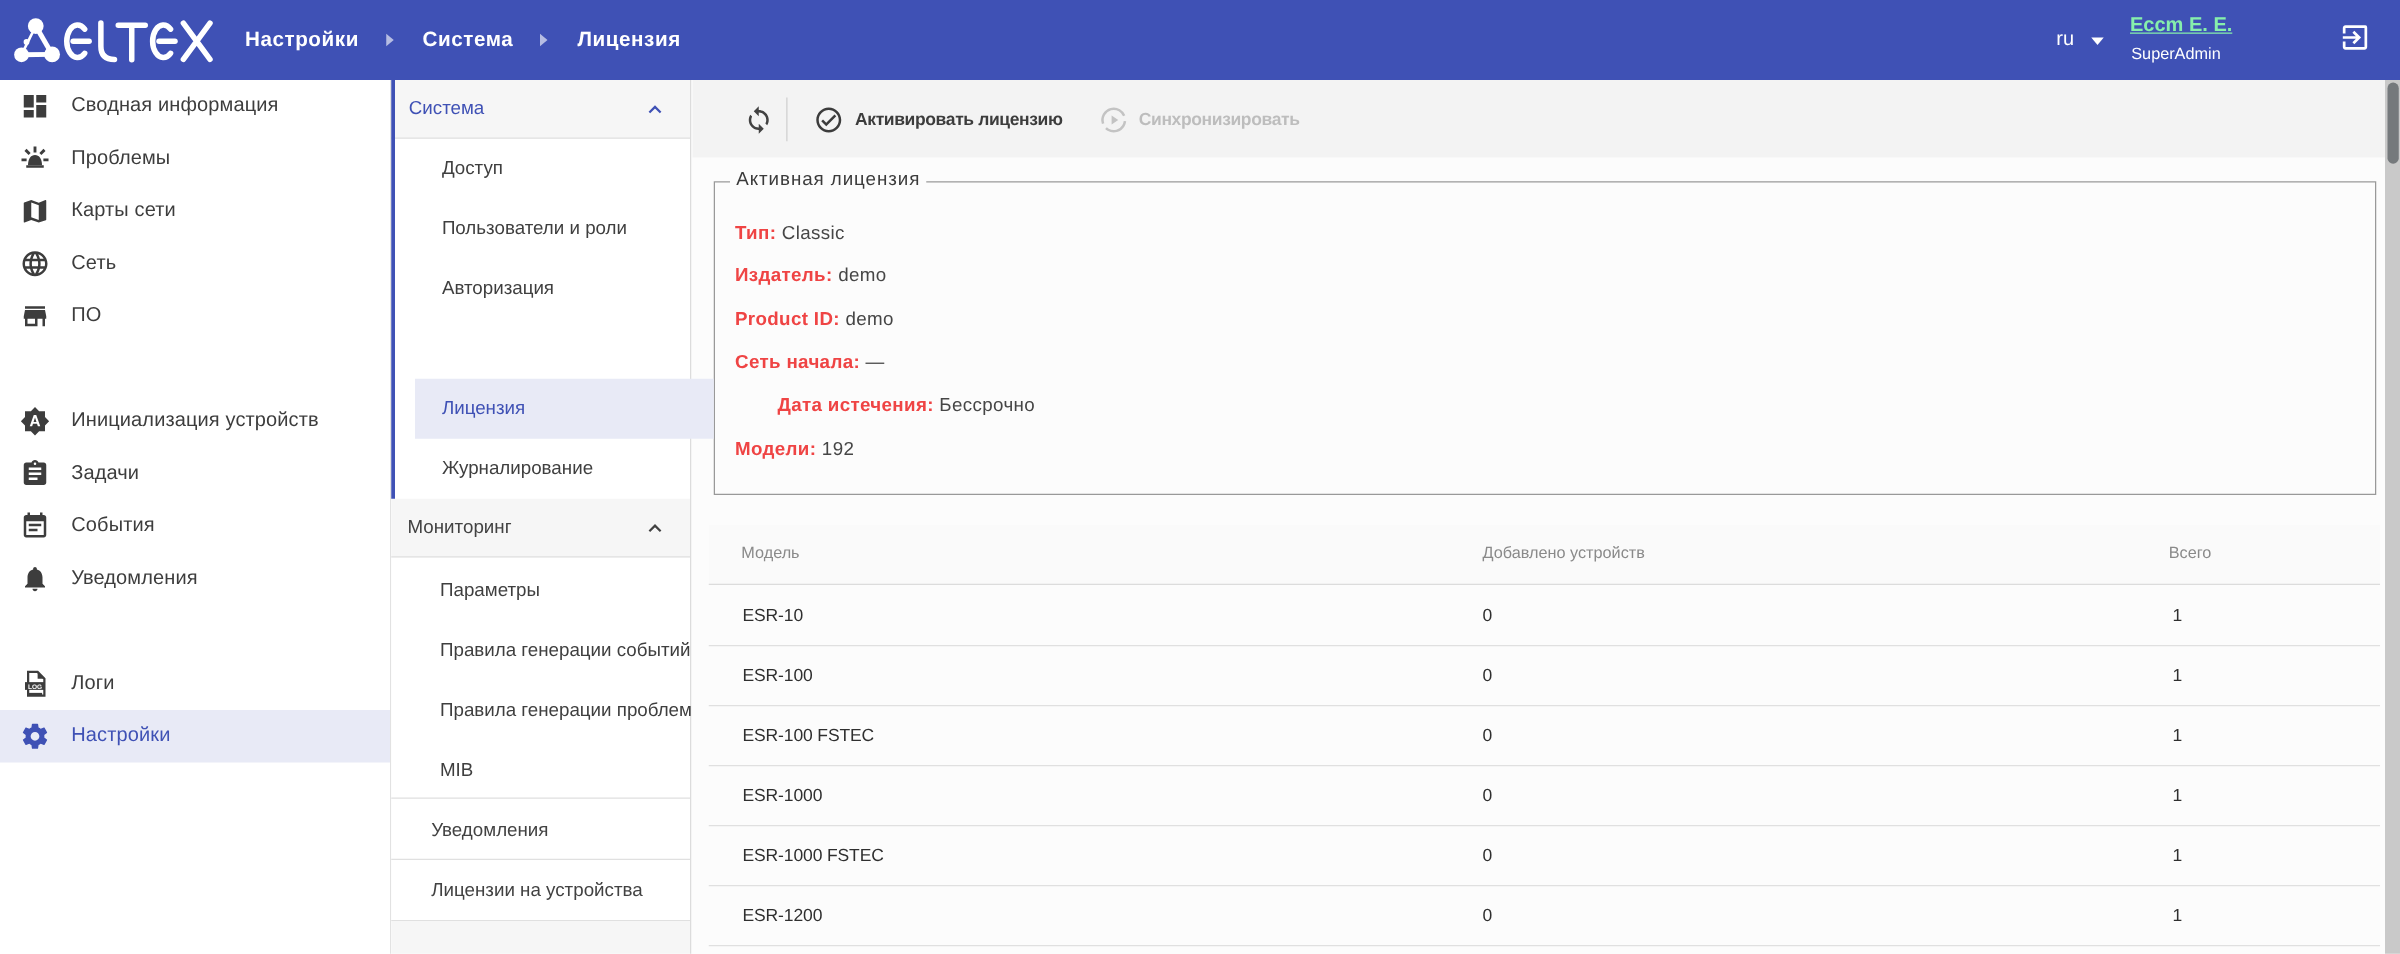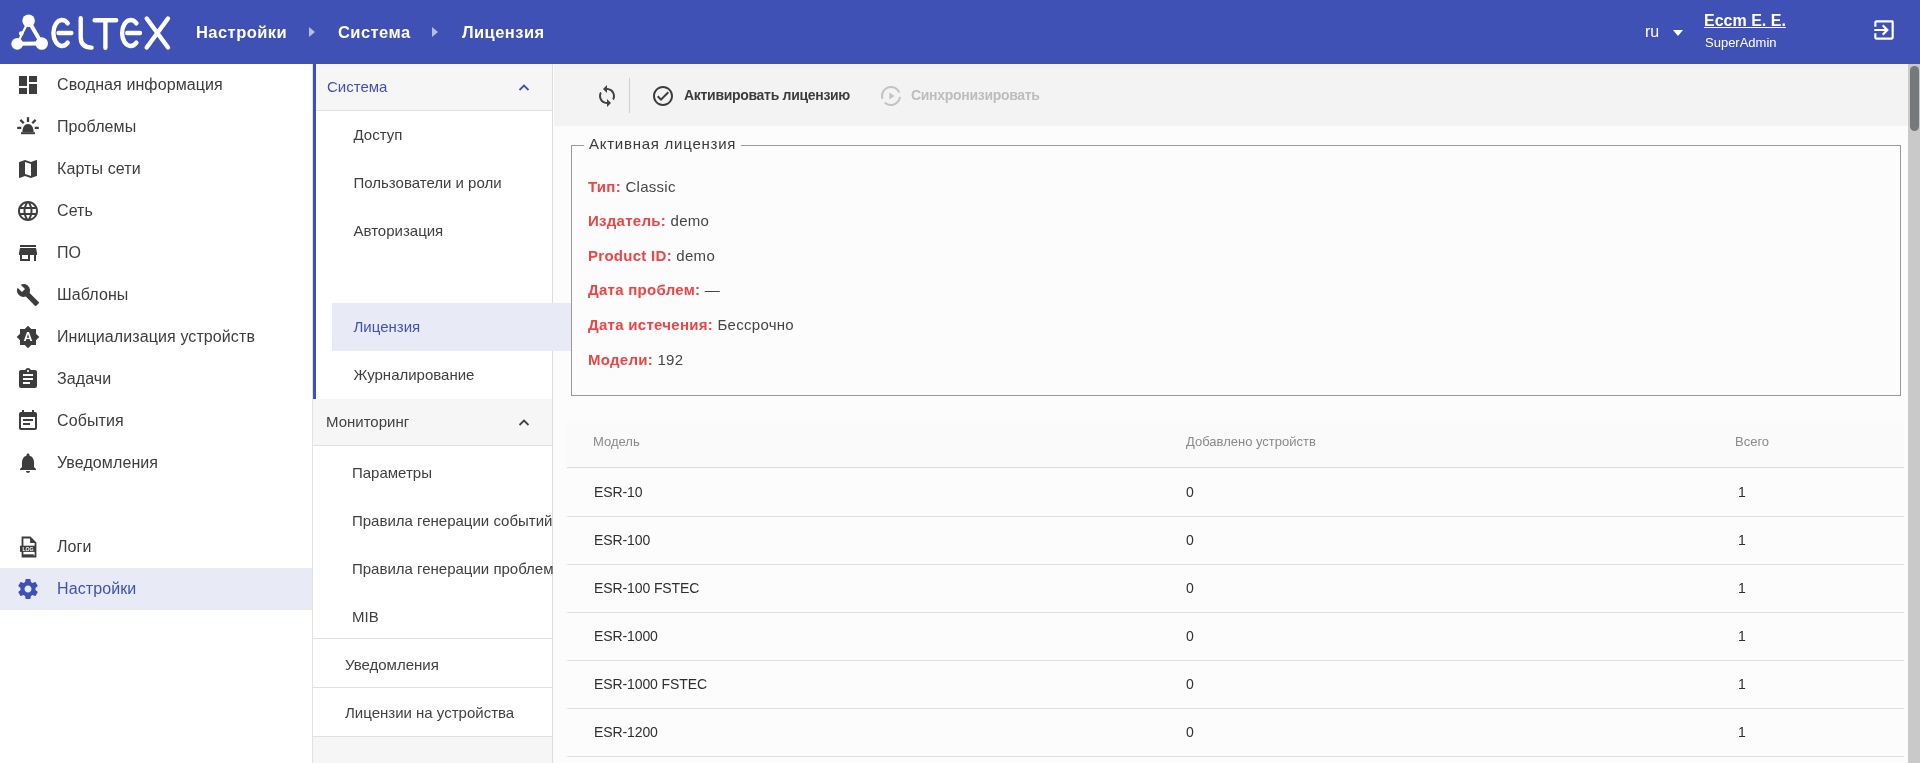--- a/index.html
+++ b/index.html
@@ -66,21 +66,21 @@
     </g>
   </svg>
   <div class="crumb" style="left:196px;">Настройки</div>
   <div class="crumbsep" style="left:309px;"></div>
   <div class="crumb" style="left:338px;">Система</div>
   <div class="crumbsep" style="left:432px;"></div>
   <div class="crumb" style="left:462px;">Лицензия</div>
 
   <div class="abs" style="left:1645px;top:0;height:64px;line-height:64px;color:#fff;font-size:16px;">ru</div>
   <div class="abs" style="left:1673px;top:30px;width:0;height:0;border-top:6px solid #fff;border-left:5.5px solid transparent;border-right:5.5px solid transparent;"></div>
-  <div class="abs" style="left:1704px;top:12px;color:#ffffff;font-size:16px;font-weight:bold;text-decoration:underline;">Eccm E. E.</div>
+  <div class="abs" style="left:1704px;top:12px;color:#86efac;font-size:16px;font-weight:bold;text-decoration:underline;">Eccm E. E.</div>
   <div class="abs" style="left:1705px;top:35px;color:#fff;font-size:13px;">SuperAdmin</div>
   <svg class="abs" style="left:1871px;top:17px;" width="26" height="26" viewBox="0 0 24 24" fill="#fff">
     <path d="M10.09 15.59L11.5 17l5-5-5-5-1.41 1.41L12.67 11H3v2h9.67l-2.58 2.59zM19 3H5c-1.11 0-2 .9-2 2v4h2V5h14v14H5v-4H3v4c0 1.1.89 2 2 2h14c1.1 0 2-.9 2-2V5c0-2-.9-2-2-2z"></path>
   </svg>
 </div>
 
 <div id="sidebar">
   <div class="navrow" style="top:0px;">
     <svg class="mi ic" viewBox="0 0 24 24" fill="#3d3d3d">
         <path d="M3 13h8V3H3v10zm0 8h8v-6H3v6zm10 0h8V11h-8v10zm0-18v6h8V3h-8z"></path>
@@ -112,26 +112,20 @@
         <path d="M11.99 2C6.47 2 2 6.48 2 12s4.47 10 9.99 10C17.52 22 22 17.52 22 12S17.52 2 11.99 2zm6.93 6h-2.95c-.32-1.25-.78-2.45-1.38-3.56 1.84.63 3.37 1.91 4.33 3.56zM12 4.04c.83 1.2 1.48 2.53 1.91 3.96h-3.82c.43-1.43 1.08-2.76 1.91-3.96zM4.26 14C4.1 13.36 4 12.69 4 12s.1-1.36.26-2h3.38c-.08.66-.14 1.32-.14 2 0 .68.06 1.34.14 2H4.26zm.82 2h2.95c.32 1.25.78 2.45 1.38 3.56-1.84-.63-3.37-1.9-4.33-3.56zm2.95-8H5.08c.96-1.66 2.49-2.93 4.33-3.56C8.81 5.55 8.35 6.75 8.03 8zM12 19.96c-.83-1.2-1.48-2.53-1.91-3.96h3.82c-.43 1.43-1.08 2.76-1.91 3.96zM14.34 14H9.66c-.09-.66-.16-1.32-.16-2 0-.68.07-1.35.16-2h4.68c.09.65.16 1.32.16 2 0 .68-.07 1.34-.16 2zm.25 5.56c.6-1.11 1.06-2.31 1.38-3.56h2.95c-.96 1.65-2.49 2.93-4.33 3.56zM16.36 14c.08-.66.14-1.32.14-2 0-.68-.06-1.34-.14-2h3.38c.16.64.26 1.31.26 2s-.1 1.36-.26 2h-3.38z"></path>
       </svg>
     <div class="lbl">Сеть</div>
   </div>
   <div class="navrow" style="top:168px;">
     <svg class="mi ic" viewBox="0 0 24 24" fill="#3d3d3d">
         <path d="M20 4H4v2h16V4zm1 10v-2l-1-5H4l-1 5v2h1v6h10v-6h4v6h2v-6h1zm-9 4H6v-4h6v4z"></path>
       </svg>
     <div class="lbl">ПО</div>
   </div>
-  <div class="navrow" style="top:210px;">
-    <svg class="mi ic" viewBox="0 0 24 24" fill="#3d3d3d">
-        <path d="M22.7 19l-9.1-9.1c.9-2.3.4-5-1.5-6.9-2-2-5-2.4-7.4-1.3L9 6 6 9 1.6 4.7C.4 7.1.9 10.1 2.9 12.1c1.9 1.9 4.6 2.4 6.9 1.5l9.1 9.1c.4.4 1 .4 1.4 0l2.3-2.3c.5-.4.5-1.1.1-1.4z"></path>
-      </svg>
-    <div class="lbl">Шаблоны</div>
-  </div>
   <div class="navrow" style="top:252px;">
     <svg class="mi ic" viewBox="0 0 24 24" fill="#3d3d3d">
         <path d="M10.85 12.65h2.3L12 9l-1.15 3.65zM20 8.69V4h-4.69L12 .69 8.69 4H4v4.69L.69 12 4 15.31V20h4.69L12 23.31 15.31 20H20v-4.69L23.31 12 20 8.69zM14.3 16l-.7-2h-3.2l-.7 2H7.8L11 7h2l3.2 9h-1.9z"></path>
       </svg>
     <div class="lbl">Инициализация устройств</div>
   </div>
   <div class="navrow" style="top:294px;">
     <svg class="mi ic" viewBox="0 0 24 24" fill="#3d3d3d">
         <path d="M19 3h-4.18C14.4 1.84 13.3 1 12 1c-1.3 0-2.4.84-2.82 2H5c-1.1 0-2 .9-2 2v14c0 1.1.9 2 2 2h14c1.1 0 2-.9 2-2V5c0-1.1-.9-2-2-2zm-7 0c.55 0 1 .45 1 1s-.45 1-1 1-1-.45-1-1 .45-1 1-1zm2 14H7v-2h7v2zm3-4H7v-2h10v2zm0-4H7V7h10v2z"></path>
       </svg>
@@ -215,22 +209,22 @@
       <polygon points="10.3,8.4 15.6,12 10.3,15.6"></polygon>
     </svg>
     <div class="abs" style="left:357px;top:0;height:62px;line-height:63px;font-size:14px;letter-spacing:-0.3px;font-weight:bold;color:#bdbdbd;">Синхронизировать</div>
   </div>
 
   <div id="fieldset">
     <div id="legend">Активная лицензия</div>
     <div class="frow" style="top:32px;"><b>Тип:</b> Classic</div>
     <div class="frow" style="top:66px;"><b>Издатель:</b> demo</div>
     <div class="frow" style="top:101px;"><b>Product ID:</b> demo</div>
-    <div class="frow" style="top:135px;"><b>Дата проблем:</b> —</div>
-    <div class="frow" style="top:170px;"><b>Дата истечения:</b> Бессрочно</div>
+    <div class="frow" style="top:135px;"><b>Сеть начала:</b> —</div>
+    <div class="frow" style="top:170px;margin-left:34px;"><b>Дата истечения:</b> Бессрочно</div>
     <div class="frow" style="top:205px;"><b>Модели:</b> 192</div>
   </div>
 
   <div class="abs" style="left:13px;top:356px;width:1337px;height:48px;background:#fafafa;border-bottom:1px solid #dcdcdc;"></div>
   <div class="thead" style="left:39px;top:370px;">Модель</div>
   <div class="thead" style="left:632px;top:370px;">Добавлено устройств</div>
   <div class="thead" style="left:1181px;top:370px;">Всего</div>
 
   <div class="tcell" style="left:40px;top:419.5px;">ESR-10</div>
   <div class="tcell" style="left:632px;top:419.5px;">0</div>

